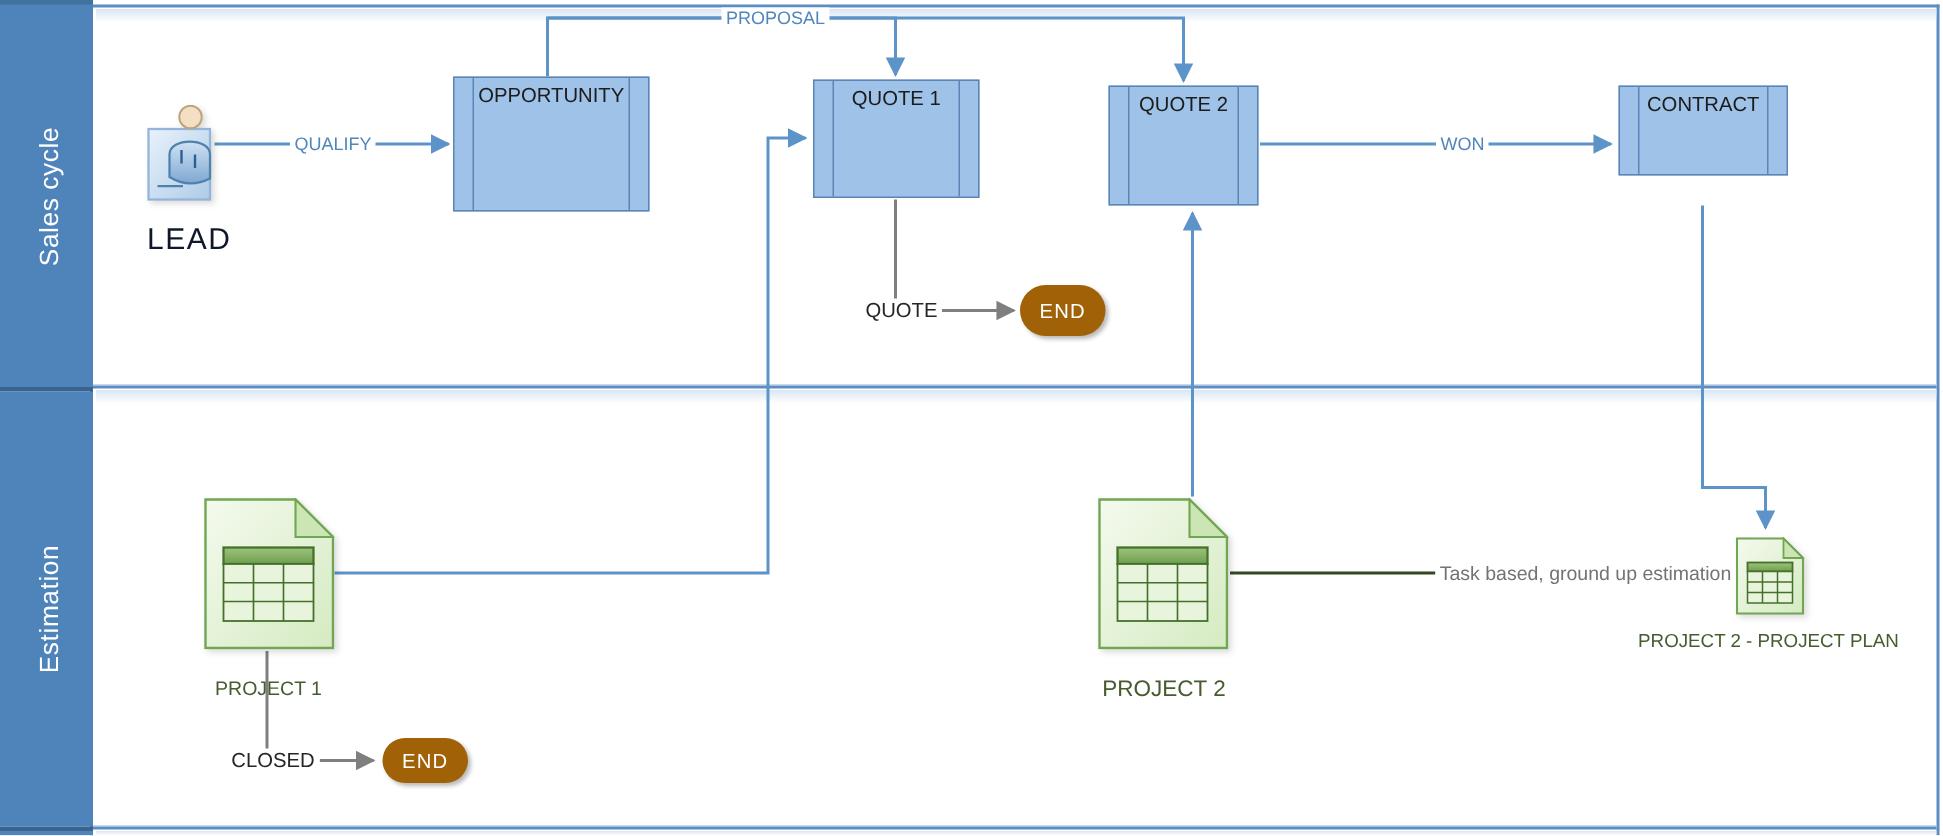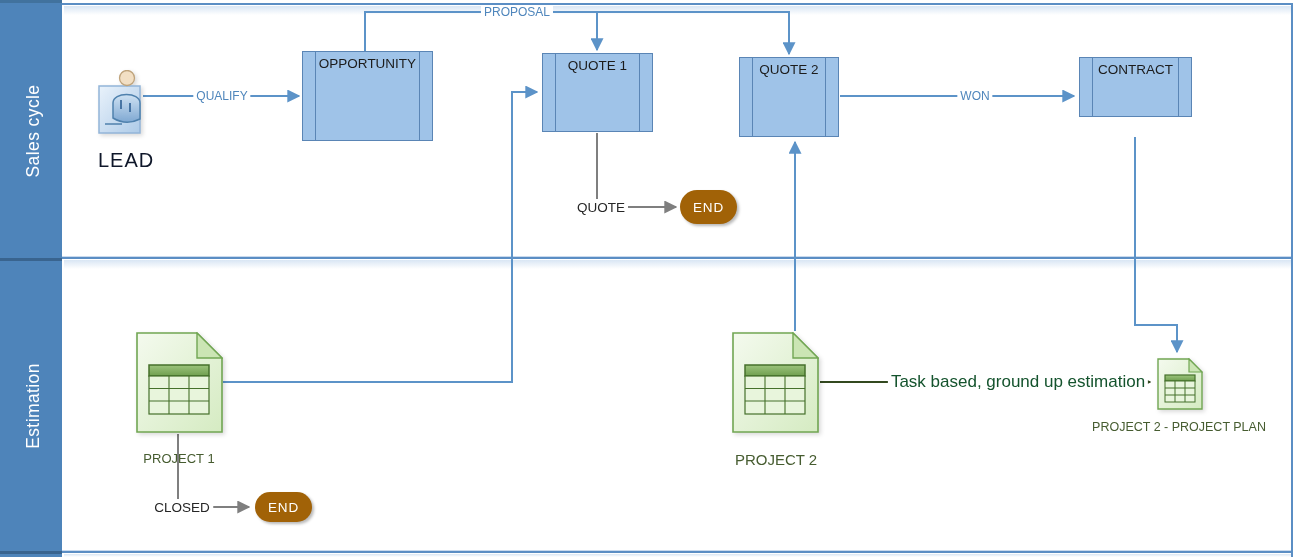--- a/index.html
+++ b/index.html
@@ -40,21 +40,21 @@
     display:flex;align-items:center;justify-content:center;
     font-size:13.5px;letter-spacing:.8px;z-index:3;
     box-shadow:2px 2px 3px rgba(0,0,0,.28);
   }
   .linelabel{
     position:absolute;transform:translate(-50%,-50%);background:#ffffff;
     padding:0 3px;white-space:nowrap;z-index:4;
   }
   .lbl-blue{color:#4f86bc;font-size:12px;}
   .lbl-dark{color:#262626;font-size:13.5px;}
-  .lbl-olive{color:#14532d;font-size:17px;}
+  .lbl-olive{color:#737373;font-size:13px;margin-left:39px;}
   .iconlabel{position:absolute;transform:translateX(-50%);white-space:nowrap;color:#465c30;z-index:3;}
   .lead-label{position:absolute;color:#0f172a;font-size:20px;letter-spacing:1px;z-index:3;}
   .connectors{position:absolute;left:0;top:0;z-index:2;}
   .shape-svg{position:absolute;z-index:3;filter:drop-shadow(2px 2px 2px rgba(0,0,0,.15));}
 </style>
 </head>
 <body>
 
 <div class="canvas">
 

